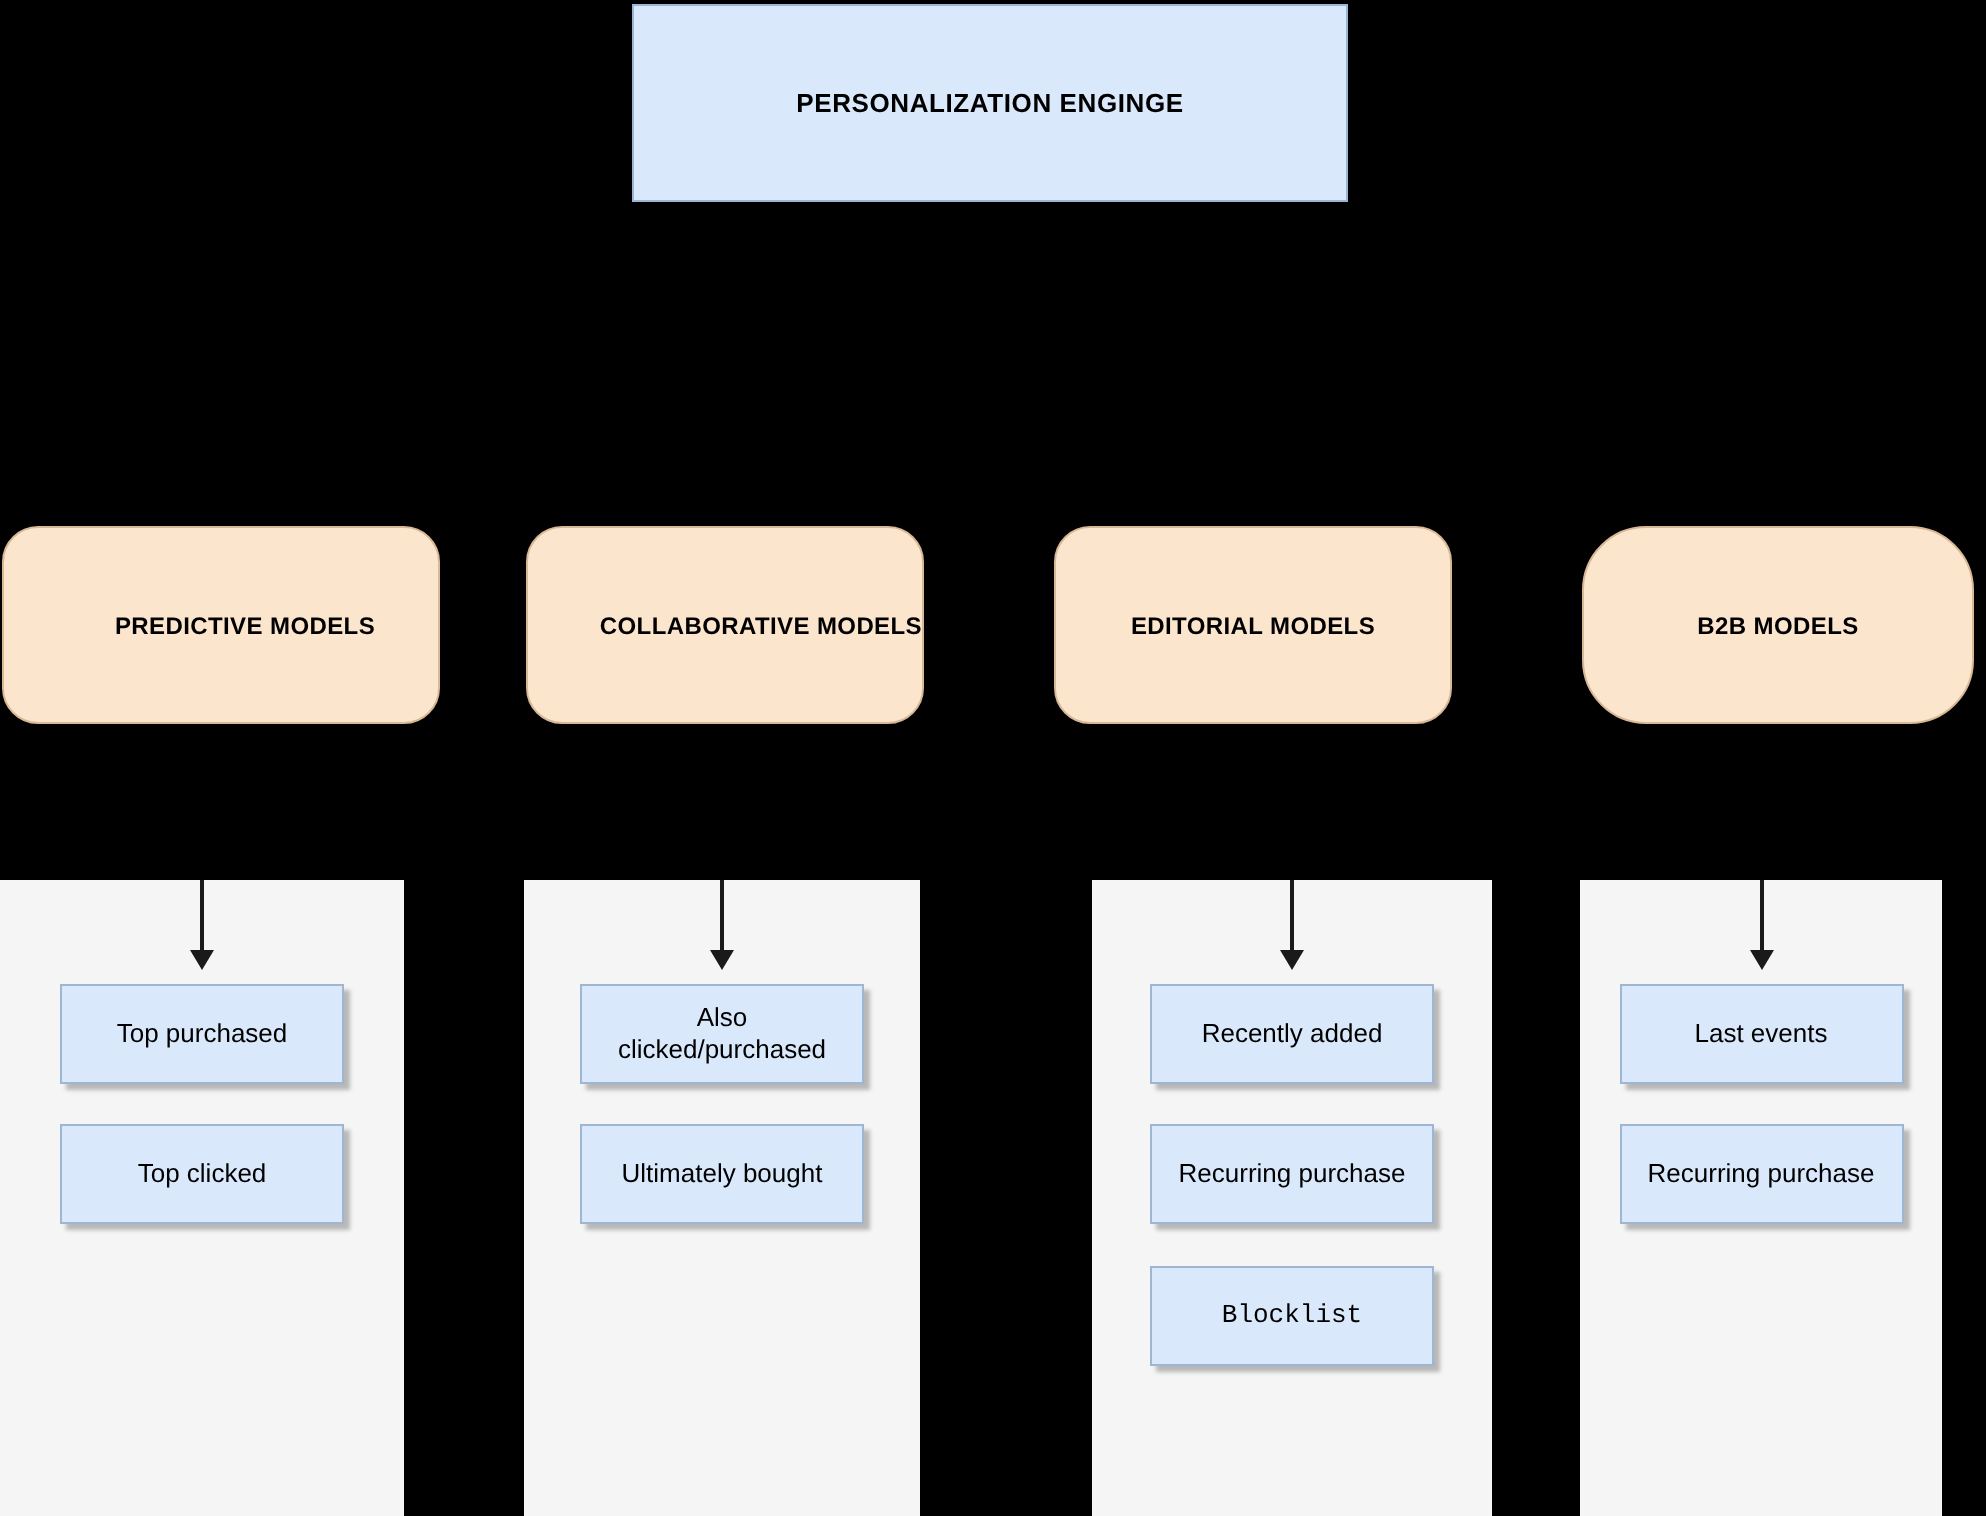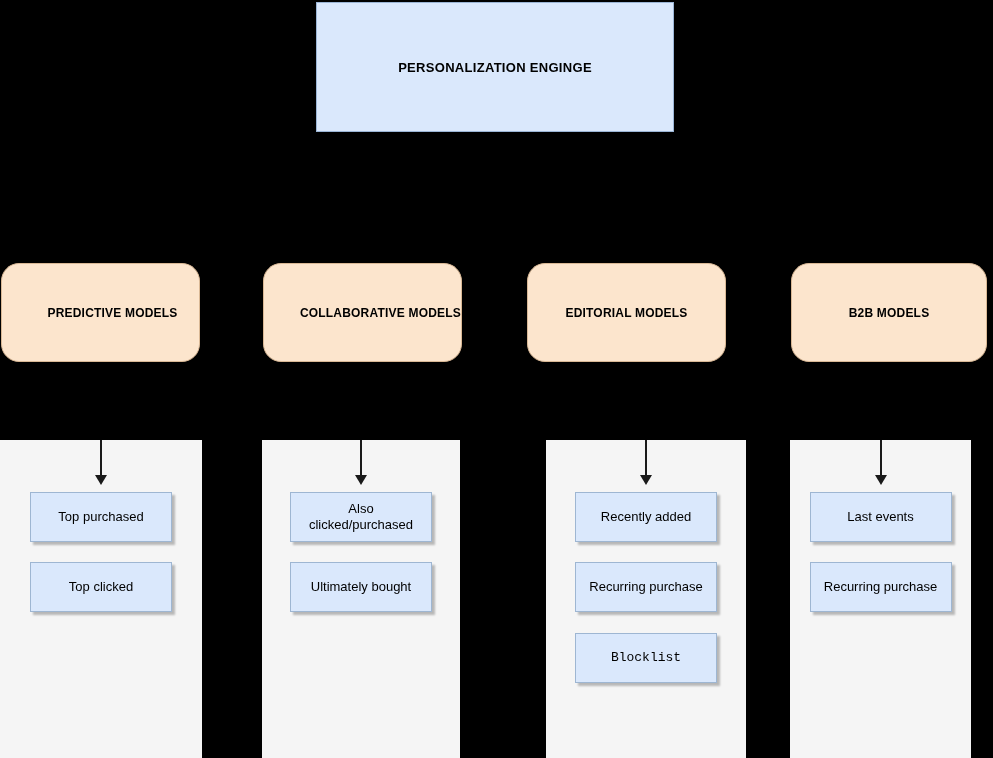--- a/index.html
+++ b/index.html
@@ -16,21 +16,21 @@
     width: 993px;
     height: 758px;
     background: #000000;
   }
   
   .root-box {
     position: absolute;
     left: 316px;
     top: 2px;
     width: 358px;
-    height: 130px;
+    height: 99px;
     background: #DAE8FC;
     border: 1px solid #9BB5D6;
     box-sizing: border-box;
     display: flex;
     align-items: center;
     justify-content: center;
   }
   .root-box span {
     font-size: 13px;
     font-weight: bold;
@@ -50,24 +50,24 @@
     align-items: center;
     justify-content: center;
   }
   .model-header span {
     font-size: 12px;
     font-weight: bold;
     color: #000000;
     letter-spacing: 0.2px;
     white-space: nowrap;
   }
-  .mh0 { left: 1px;   width: 199px; padding-left: 24px; }
+  .mh0 { left: 1px;   width: 219px; padding-left: 24px; }
   .mh1 { left: 263px; width: 199px; justify-content: flex-end; }
   .mh2 { left: 527px; width: 199px; justify-content: center; }
-  .mh3 { left: 791px; width: 196px; }
+  .mh3 { left: 791px; width: 196px; border-radius: 32px; }
   
   .column {
     position: absolute;
     top: 440px;
     height: 318px;
     background: #F5F5F5;
   }
   .col0 { left: 0px;   width: 202px; }
   .col1 { left: 262px; width: 198px; }
   .col2 { left: 546px; width: 200px; }

